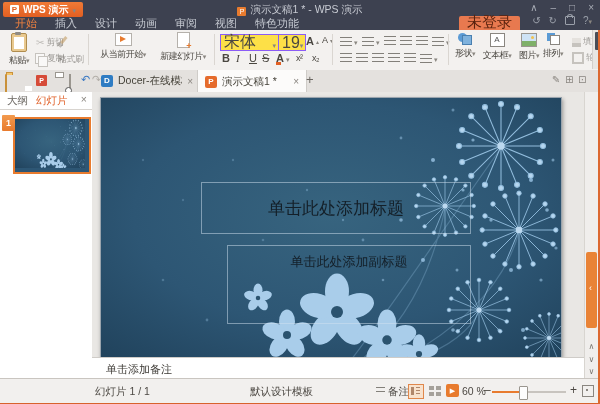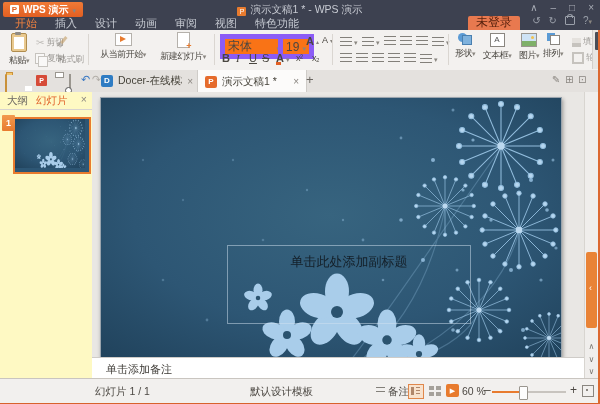--- a/index.html
+++ b/index.html
@@ -14,21 +14,21 @@
         font-size:8px;font-weight:bold;line-height:9px;text-align:center}
   #wtitle{position:absolute;left:0;right:0;top:3px;text-align:center;font-size:10.5px;color:#c7cad2}
   #wtitle .doc-ico{display:inline-block;width:9px;height:9px;background:#e87b2e;border-radius:1px;
         color:#fff;font-size:7px;line-height:9px;text-align:center;margin-right:4px;vertical-align:-1px}
   #winctrl{position:absolute;right:6px;top:2px;display:flex;gap:13px;color:#a9adb6;font-size:10px}
   #winctrl span{cursor:default}
   #menus{position:absolute;left:6px;top:16px;height:14px;display:flex;font-size:11px;color:#c3c7cf}
   #menus span{padding:0 9px;cursor:default}
   #menus .active{color:#f0813f}
   #login{position:absolute;right:80px;top:16px;height:16px;line-height:12px;padding:0 8px;
-        background:#e8794f;border-radius:2px;font-size:12px;color:#59220e;cursor:default}
+        background:#e8794f;border-radius:2px;font-size:15px;color:#59220e;cursor:default}
   #tb-icons{position:absolute;right:8px;top:15px;display:flex;gap:8px;align-items:center;
         color:#9ba0aa;font-size:10px}
   .bag{width:8px;height:7px;border:1px solid #9ba0aa;border-radius:1px;position:relative}
   .bag::before{content:'';position:absolute;left:1px;top:-3px;width:4px;height:3px;
         border:1px solid #9ba0aa;border-bottom:none;border-radius:3px 3px 0 0}
   
   #ribbon{position:absolute;left:0;top:30px;width:600px;height:40px;background:#f3f1ef;
         border-bottom:1px solid #d3cfca;font-size:10px;color:#4a4741}
   .rdiv{position:absolute;top:4px;bottom:5px;width:1px;background:#dad6d1}
   .rlabel{font-size:9px;letter-spacing:-.5px;white-space:nowrap}
@@ -42,22 +42,22 @@
   .clip::after{content:'';position:absolute;left:3px;top:-2px;width:6px;height:3px;background:#8f8b85;border-radius:1px}
   .copy-ico{width:8px;height:9px;border:1px solid #9a968f;background:#fff;position:relative}
   .copy-ico::before{content:'';position:absolute;left:2px;top:2px;width:8px;height:9px;border:1px solid #9a968f;background:#fff}
   .brush-ico{width:3px;height:9px;background:#b98c4a;transform:rotate(40deg);position:relative}
   .brush-ico::before{content:'';position:absolute;left:-1px;top:8px;width:5px;height:4px;background:#8f8b85}
   .proj{width:15px;height:11px;background:#fff;border:1px solid #b5b1ab;position:relative}
   .proj::before{content:'';position:absolute;left:4px;top:2px;border-left:6px solid #e87b2e;
         border-top:3px solid transparent;border-bottom:3px solid transparent}
   .newpg{width:11px;height:14px;background:#fff;border:1px solid #b5b1ab;position:relative}
   .newpg::before{content:'+';position:absolute;right:-3px;bottom:-4px;color:#e87b2e;font-weight:bold;font-size:9px}
-  .selbox{position:absolute;height:15px;background:#f97316;border:5px solid #8b5cf6;display:flex;
-        align-items:center;justify-content:space-between;padding:0 3px;font-size:12px;cursor:default}
+  .selbox{position:absolute;height:15px;background:#fde047;border:1px solid #8b5cf6;display:flex;
+        align-items:center;justify-content:space-between;padding:0 3px;font-size:16px;cursor:default}
   .fmt{font-size:11px;cursor:default}
   .colorA{position:relative;font-size:11px;font-weight:bold}
   .colorA::after{content:'';position:absolute;left:0;right:3px;bottom:-1px;height:3px;background:#e25f22}
   .bars{display:inline-block;width:12px;height:9px;
         background:repeating-linear-gradient(to bottom,#83807a 0 1px,transparent 1px 4px)}
   .shape-ico{width:14px;height:12px;position:relative}
   .shape-ico::before{content:'';position:absolute;left:0;top:0;width:9px;height:9px;border-radius:50%;background:#5b9bd5}
   .shape-ico::after{content:'';position:absolute;right:0;bottom:0;width:8px;height:8px;background:#7fb2dd;border:1px solid #4a80b0}
   .tbox-ico{width:13px;height:12px;border:1px solid #8a8680;background:#fff;font-size:8px;line-height:12px;text-align:center;color:#555}
   .pic-ico{width:14px;height:12px;border:1px solid #9a968f;background:linear-gradient(#cfe3f5 55%,#7fb069 55%);position:relative}
@@ -90,21 +90,21 @@
   #tab1{left:94px;width:92px;border-right:1px solid #d5d2ce}
   #tab2{left:197px;width:94px;background:#fcfbfa;border-left:1px solid #cfccc8;border-right:1px solid #cfccc8;height:23px}
   .tab-ico{width:12px;height:12px;border-radius:2px;color:#fff;font-size:8px;font-weight:bold;
         line-height:12px;text-align:center;flex:none}
   .tab-ico.docer{background:#2f7cc3}
   .tab-ico.wpp{background:#e56b2c}
   .tab-x{color:#8a8680;font-size:10px;margin-left:auto}
   #newtab{left:306px;top:2px;position:absolute;font-size:13px;color:#6b6762;cursor:default}
   .trico{position:absolute;top:4px;color:#8a8680;font-size:10px;cursor:default}
   
-  #sidepanel{position:absolute;left:0;top:92px;width:92px;height:286px;background:#fef9c3;border-right:4px solid #000000}
+  #sidepanel{position:absolute;left:0;top:92px;width:92px;height:286px;background:#ffffff;border-right:4px solid #000000}
   #ptabs{position:absolute;left:0;top:0;right:0;height:17px;border-bottom:1px solid #d8d4cf;font-size:10.5px}
   #ptabs .t1{position:absolute;left:7px;top:2px;color:#6b6762;cursor:default}
   #ptabs .t2{position:absolute;left:36px;top:2px;color:#e06027;cursor:default}
   #ptabs .px{position:absolute;right:5px;top:1px;color:#8a8680;cursor:default}
   #thumbtag{position:absolute;left:2px;top:23px;width:13px;height:16px;background:linear-gradient(#f29a4e,#e87b2e);
         color:#fff;font-size:9px;font-weight:bold;text-align:center;line-height:16px;border-radius:1px;z-index:2}
   #thumb{position:absolute;left:13px;top:25px;width:74px;height:53px;border:2px solid #e87b2e;background:#2d5674;cursor:default}
   
   #workspace{position:absolute;left:92px;top:92px;width:492px;height:265px;background:#e9e7e4}
   #slide{position:absolute;left:8px;top:5px;width:460px;height:260px;background:#2d5674;
@@ -462,20 +462,21 @@
         <use href="#art"></use>
       </svg>
   </div>
 </div>
 
 <div id="workspace">
   <div id="slide">
     <svg width="460" height="260" viewBox="0 0 460 260" style="position:absolute;left:0;top:0">
         <use href="#art"></use>
       </svg>
+    <div class="ph" id="ph-title">单击此处添加标题</div>
     <div class="ph" id="ph-sub">单击此处添加副标题</div>
   </div>
 </div>
 
 <div id="vscroll">
   <div id="taskhandle"></div>
   <span class="vbtn" style="bottom:26px">∧</span>
   <span class="vbtn" style="bottom:13px">∨</span>
   <span class="vbtn" style="bottom:1px">∨</span>
 </div>

